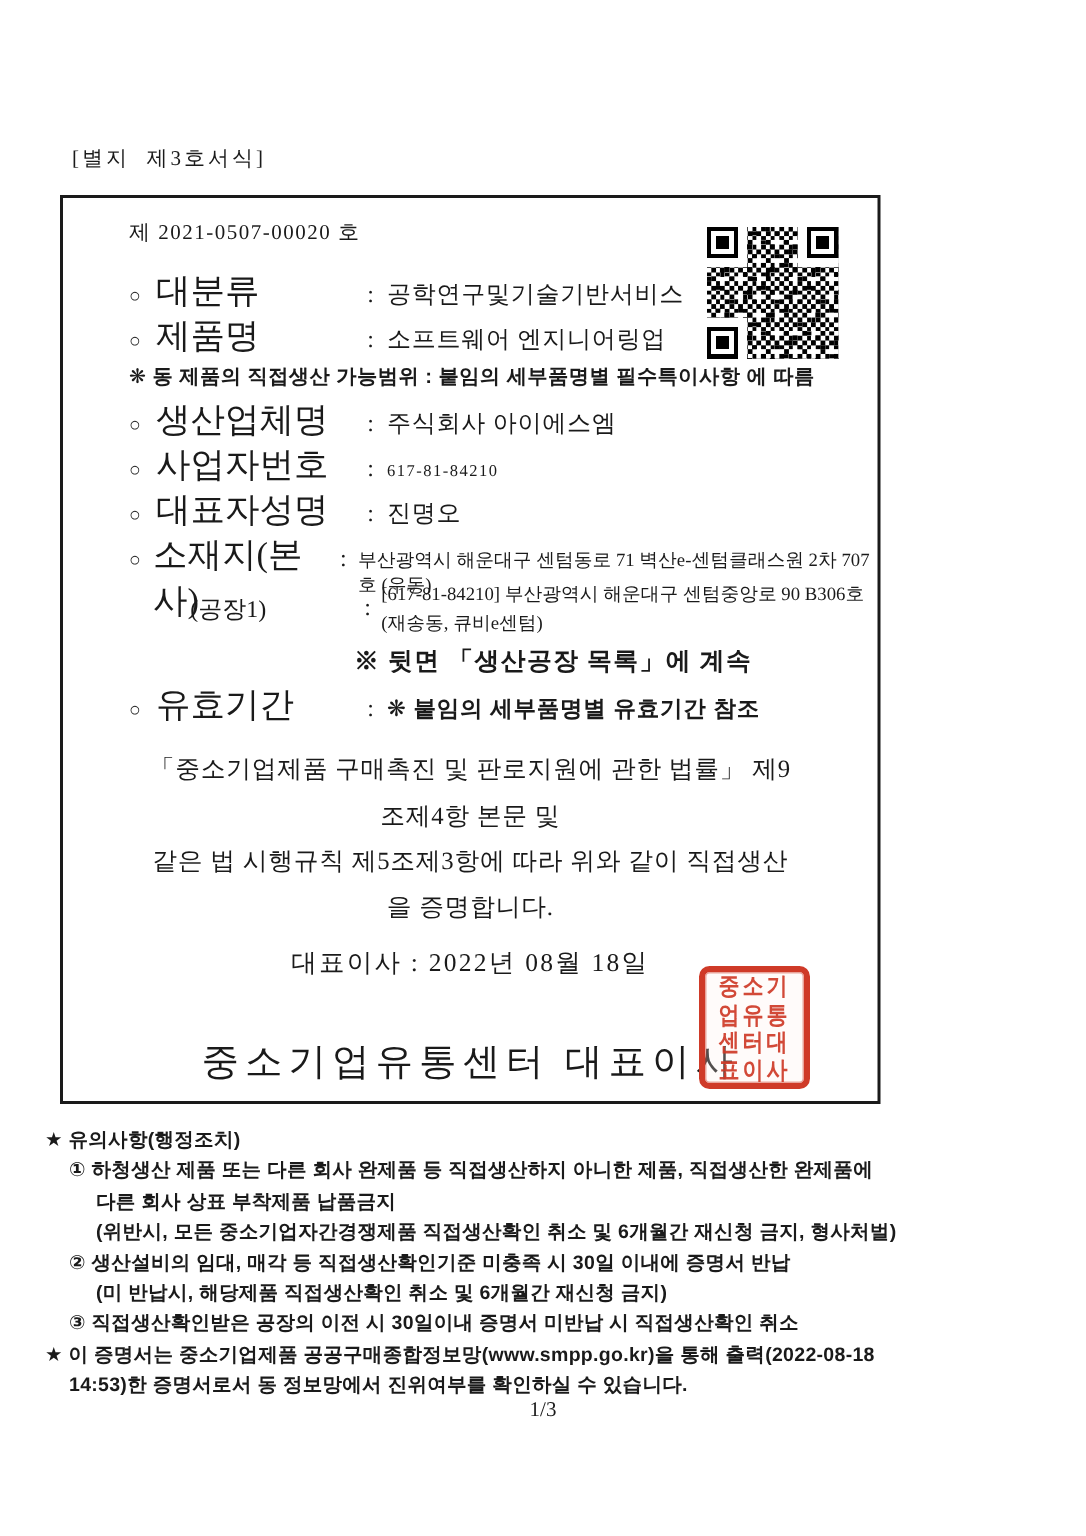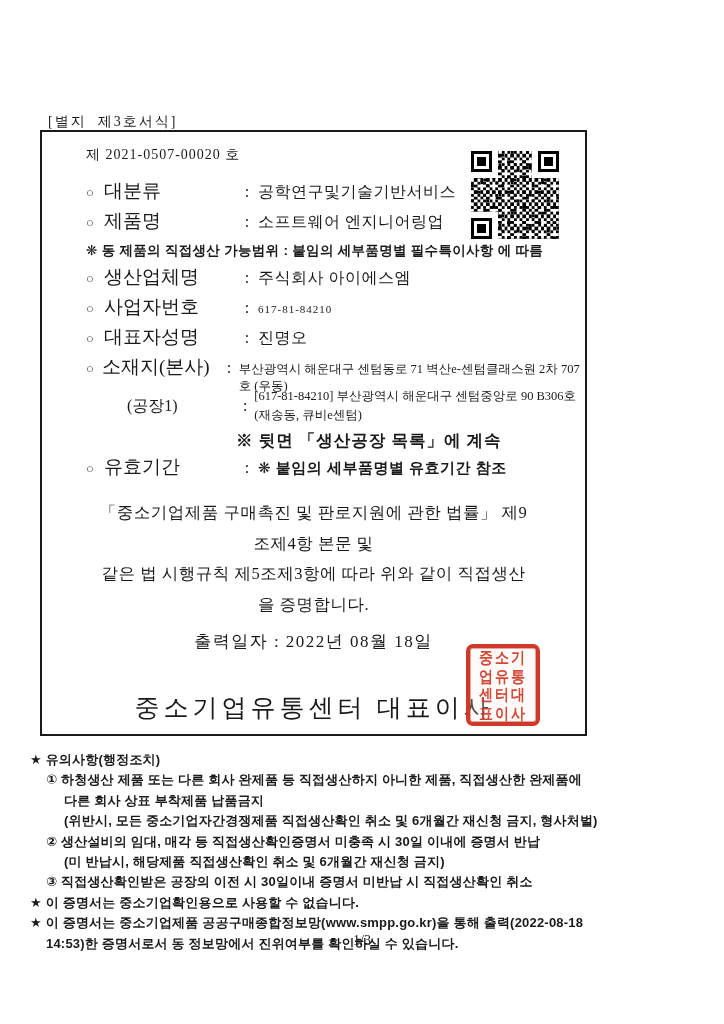--- a/index.html
+++ b/index.html
@@ -5,21 +5,21 @@
   html,body{margin:0;padding:0;background:#ffffff;}
   .page{
     position:relative;
     width:724px;height:1024px;
     background:#ffffff;
     font-family:"Liberation Serif","DejaVu Serif",serif;
     color:#1a1a1a;
     overflow:hidden;
   }
   .form-label{
-    position:absolute;left:48px;top:113px;
+    position:absolute;left:48px;top:97px;
     font-size:14px;letter-spacing:2px;white-space:pre;
   }
   .cert-box{
     position:absolute;left:40px;top:130px;
     width:547px;height:606px;
     border:2px solid #1a1a1a;
     box-sizing:border-box;
   }
   .cert-no{
     margin:14px 0 0 44px;
@@ -31,21 +31,21 @@
     font-size:30px;font-weight:bold;letter-spacing:9px;
   }
   .qr{
     position:absolute;top:18px;right:26px;
     width:88px;height:90px;
   }
   .fields{margin:14px 0 0 44px;}
   .frow{display:flex;align-items:baseline;height:30px;font-size:16px;}
   .frow .bullet{width:18px;font-size:13px;}
   .frow .flabel{
-    width:132px;font-size:19px;
+    width:132px;font-size:23px;
     text-align:justify;text-align-last:justify;
   }
   .frow .colon{width:22px;text-align:center;}
   .frow .fvalue{font-size:16px;letter-spacing:0.5px;}
   .frow .fvalue.num{font-size:11px;letter-spacing:1px;}
   .frow.small-val .fvalue{font-size:12.5px;letter-spacing:0;}
   .frow.factory{height:44px;align-items:center;}
   .frow.factory .flabel{
     text-align:left;text-align-last:left;padding-left:26px;font-size:16px;
   }
@@ -219,41 +219,40 @@
         <span class="fvalue">❋ 붙임의 세부품명별 유효기간 참조</span>
       </div>
 
     </div>
 
     <div class="legal">
       <div>「중소기업제품 구매촉진 및 판로지원에 관한 법률」 제9조제4항 본문 및</div>
       <div>같은 법 시행규칙 제5조제3항에 따라 위와 같이 직접생산을 증명합니다.</div>
     </div>
 
-    <div class="print-date">출력일자 : 2022년 08월 18일</div>
+    <div class="print-date">대표이사 : 2022년 08월 18일</div>
 
     <div class="issuer">중소기업유통센터 대표이사</div>
 
     <div class="seal">
       <span>중소기</span>
       <span>업유통</span>
       <span>센터대</span>
       <span>표이사</span>
     </div>
 
   </div>
 
   <div class="notices">
     <div>★ 유의사항(행정조치)</div>
     <div class="i1">① 하청생산 제품 또는 다른 회사 완제품 등 직접생산하지 아니한 제품, 직접생산한 완제품에</div>
     <div class="i2">다른 회사 상표 부착제품 납품금지</div>
     <div class="i2">(위반시, 모든 중소기업자간경쟁제품 직접생산확인 취소 및 6개월간 재신청 금지, 형사처벌)</div>
-    <div class="i1">② 생산설비의 임대, 매각 등 직접생산확인증명서 미충족 시 30일 이내에 증명서 반납</div>
+    <div class="i1">② 생산설비의 임대, 매각 등 직접생산확인기준 미충족 시 30일 이내에 증명서 반납</div>
     <div class="i2">(미 반납시, 해당제품 직접생산확인 취소 및 6개월간 재신청 금지)</div>
     <div class="i1">③ 직접생산확인받은 공장의 이전 시 30일이내 증명서 미반납 시 직접생산확인 취소</div>
-    <div>★ 이 증명서는 중소기업확인용으로 사용할 수 없습니다.</div>
     <div>★ 이 증명서는 중소기업제품 공공구매종합정보망(www.smpp.go.kr)을 통해 출력(2022-08-18</div>
     <div class="i1">14:53)한 증명서로서 동 정보망에서 진위여부를 확인하실 수 있습니다.</div>
   </div>
 
   <div class="page-number">1/3</div>
 
 </div>
 
 </body></html>

